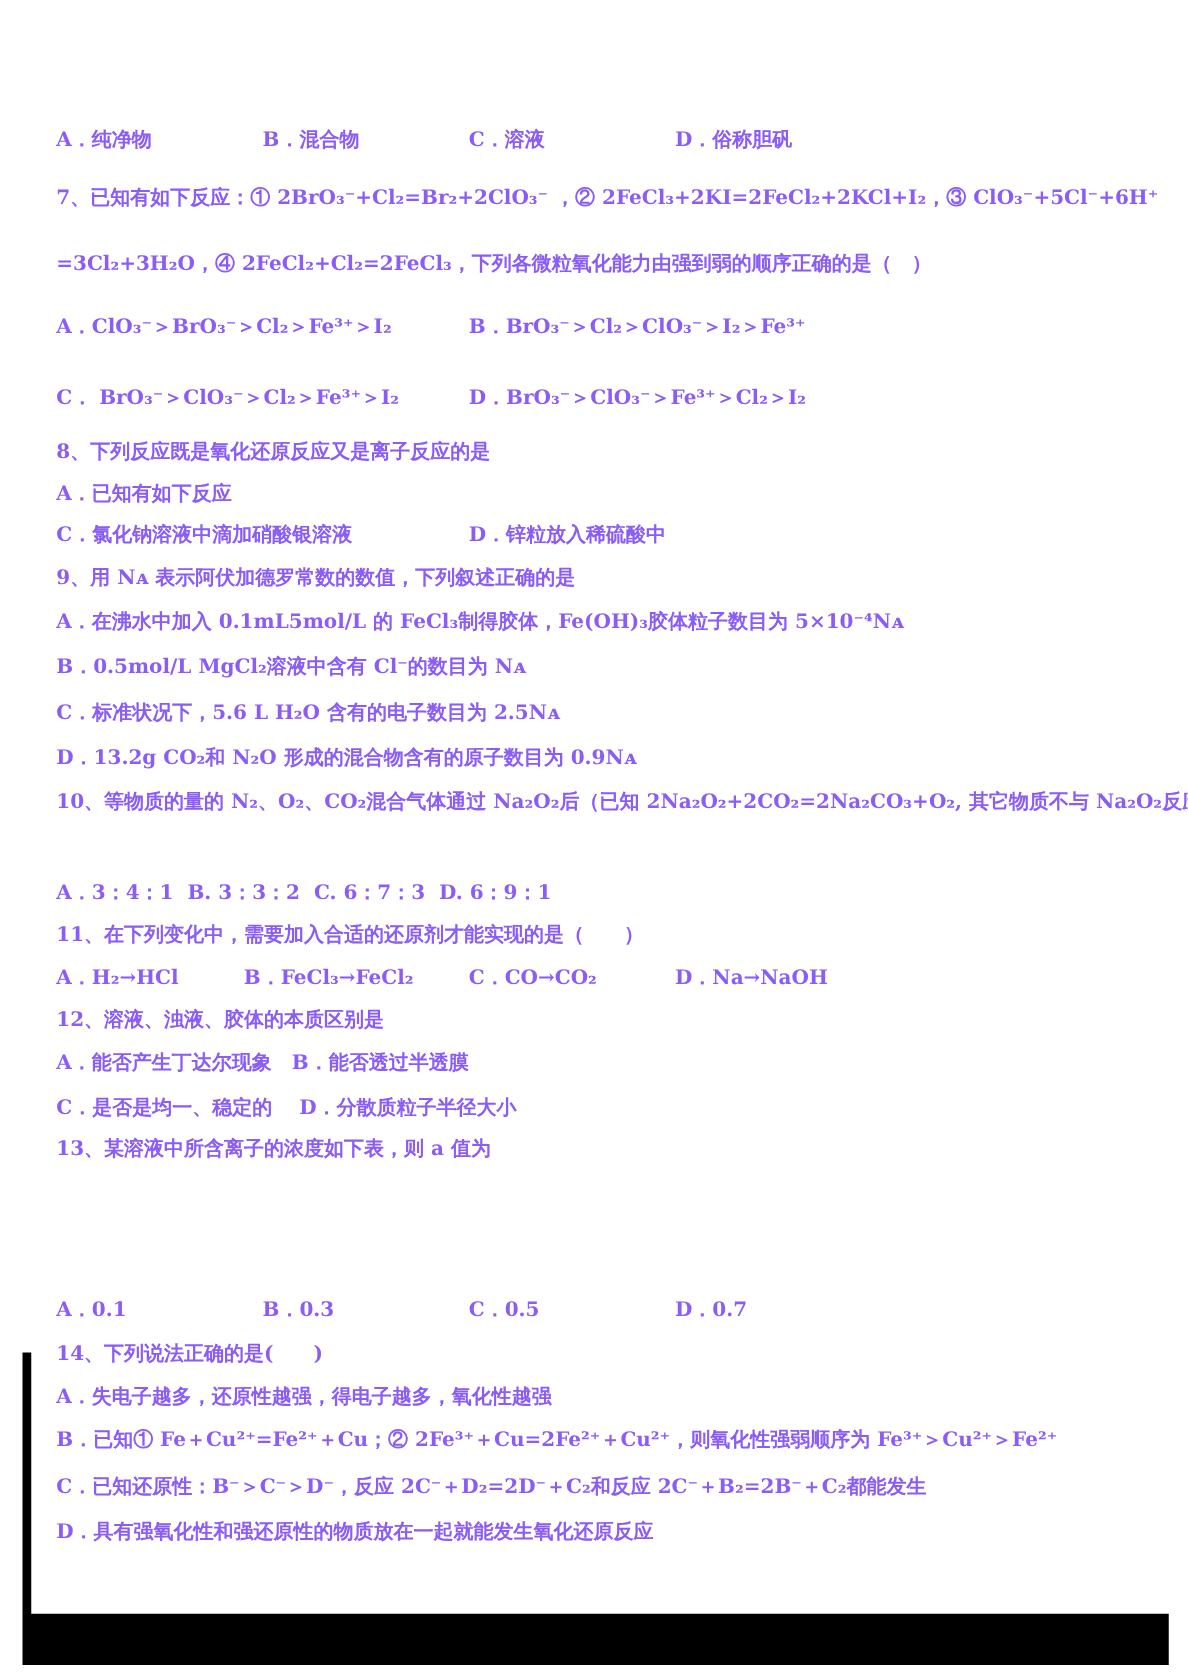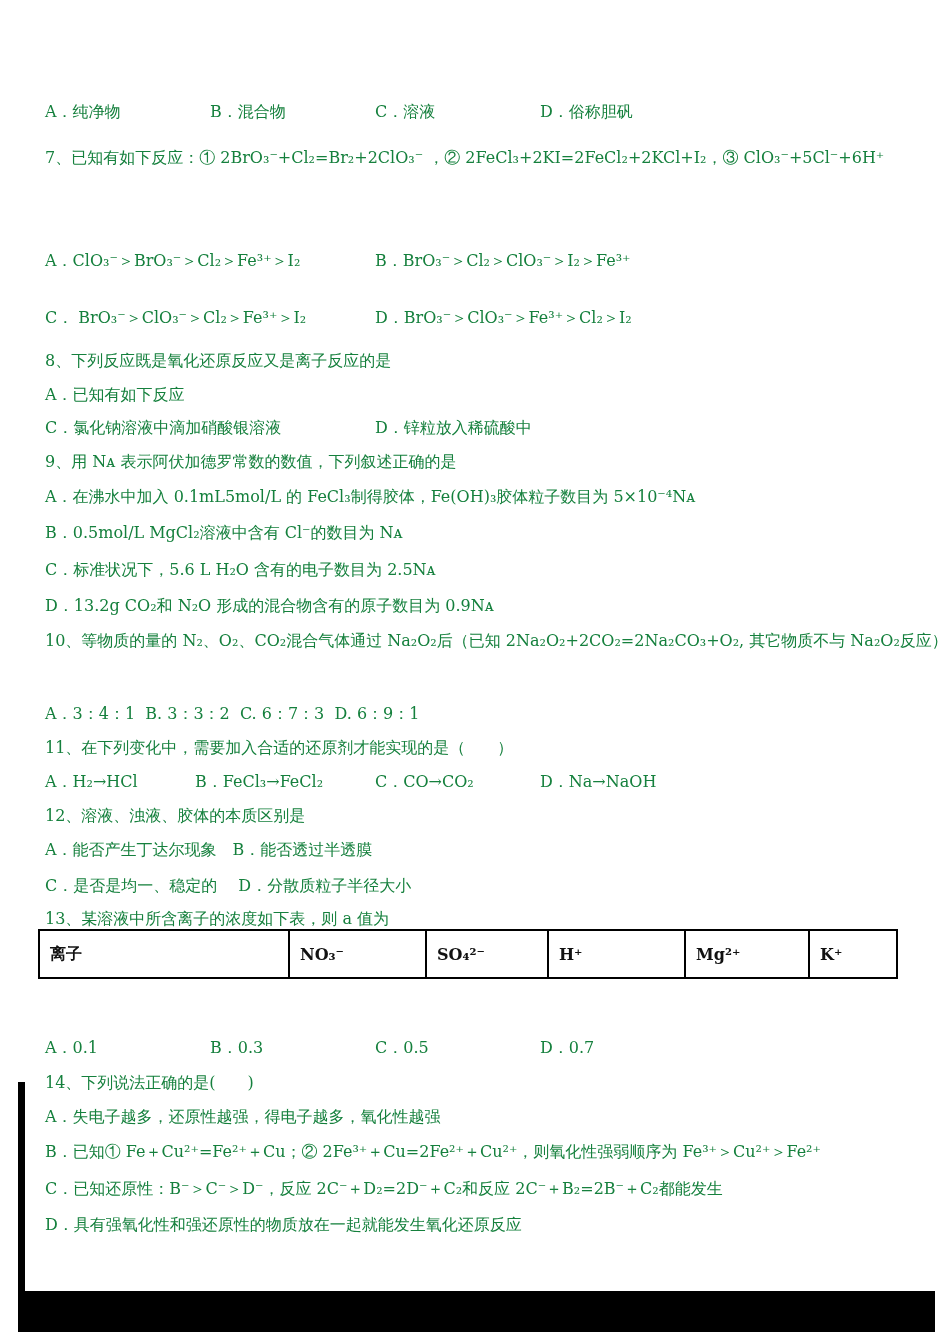--- a/index.html
+++ b/index.html
@@ -8,24 +8,24 @@
     background:#ffffff;
     position:relative;
     font-family:"DejaVu Serif","Liberation Serif",serif;
     color:#111111;
   }
   .page { position:absolute; inset:0; background:#ffffff; overflow:hidden; }
   .ln {
     position:absolute;
     left:45px;
     font-size:16px;
-    font-weight:400;
+    font-weight:700;
     line-height:24px;
     white-space:pre;
-    color:#15803d;
+    color:#8b5cf6;
   }
   .ion-table {
     position:absolute;
     left:38px;
     top:929px;
     width:858px;
     border-collapse:collapse;
     table-layout:fixed;
   }
   .ion-table td {
@@ -44,20 +44,21 @@
 <body>
 
 <div class="page">
 
   <div class="ln" style="top:100px; left:45px">A．纯净物</div>
   <div class="ln" style="top:100px; left:210px">B．混合物</div>
   <div class="ln" style="top:100px; left:375px">C．溶液</div>
   <div class="ln" style="top:100px; left:540px">D．俗称胆矾</div>
 
   <div class="ln" style="top:146px">7、已知有如下反应：① 2BrO₃⁻+Cl₂=Br₂+2ClO₃⁻ ，② 2FeCl₃+2KI=2FeCl₂+2KCl+I₂，③ ClO₃⁻+5Cl⁻+6H⁺</div>
+  <div class="ln" style="top:199px">=3Cl₂+3H₂O，④ 2FeCl₂+Cl₂=2FeCl₃，下列各微粒氧化能力由强到弱的顺序正确的是（　）</div>
   <div class="ln" style="top:249px; left:45px">A．ClO₃⁻＞BrO₃⁻＞Cl₂＞Fe³⁺＞I₂</div>
   <div class="ln" style="top:249px; left:375px">B．BrO₃⁻＞Cl₂＞ClO₃⁻＞I₂＞Fe³⁺</div>
   <div class="ln" style="top:306px; left:45px">C． BrO₃⁻＞ClO₃⁻＞Cl₂＞Fe³⁺＞I₂</div>
   <div class="ln" style="top:306px; left:375px">D．BrO₃⁻＞ClO₃⁻＞Fe³⁺＞Cl₂＞I₂</div>
 
   <div class="ln" style="top:349px">8、下列反应既是氧化还原反应又是离子反应的是</div>
   <div class="ln" style="top:383px; left:45px">A．已知有如下反应</div>
   <div class="ln" style="top:416px; left:45px">C．氯化钠溶液中滴加硝酸银溶液</div>
   <div class="ln" style="top:416px; left:375px">D．锌粒放入稀硫酸中</div>
 
@@ -85,28 +86,20 @@
   <table class="ion-table">
     <colgroup>
       <col style="width:250px">
         <col style="width:137px">
         <col style="width:122px">
       <col style="width:137px">
         <col style="width:124px">
         <col style="width:88px">
     </colgroup>
     <tbody>
-        <tr>
-      <td>离子</td>
-      <td>NO₃⁻</td>
-      <td>SO₄²⁻</td>
-      <td>H⁺</td>
-      <td>Mg²⁺</td>
-      <td>K⁺</td>
-    </tr>
   </tbody>
     </table>
 
   <div class="ln" style="top:1036px; left:45px">A．0.1</div>
   <div class="ln" style="top:1036px; left:210px">B．0.3</div>
   <div class="ln" style="top:1036px; left:375px">C．0.5</div>
   <div class="ln" style="top:1036px; left:540px">D．0.7</div>
 
   <div class="ln" style="top:1071px">14、下列说法正确的是(　　)</div>
   <div class="ln" style="top:1105px">A．失电子越多，还原性越强，得电子越多，氧化性越强</div>

